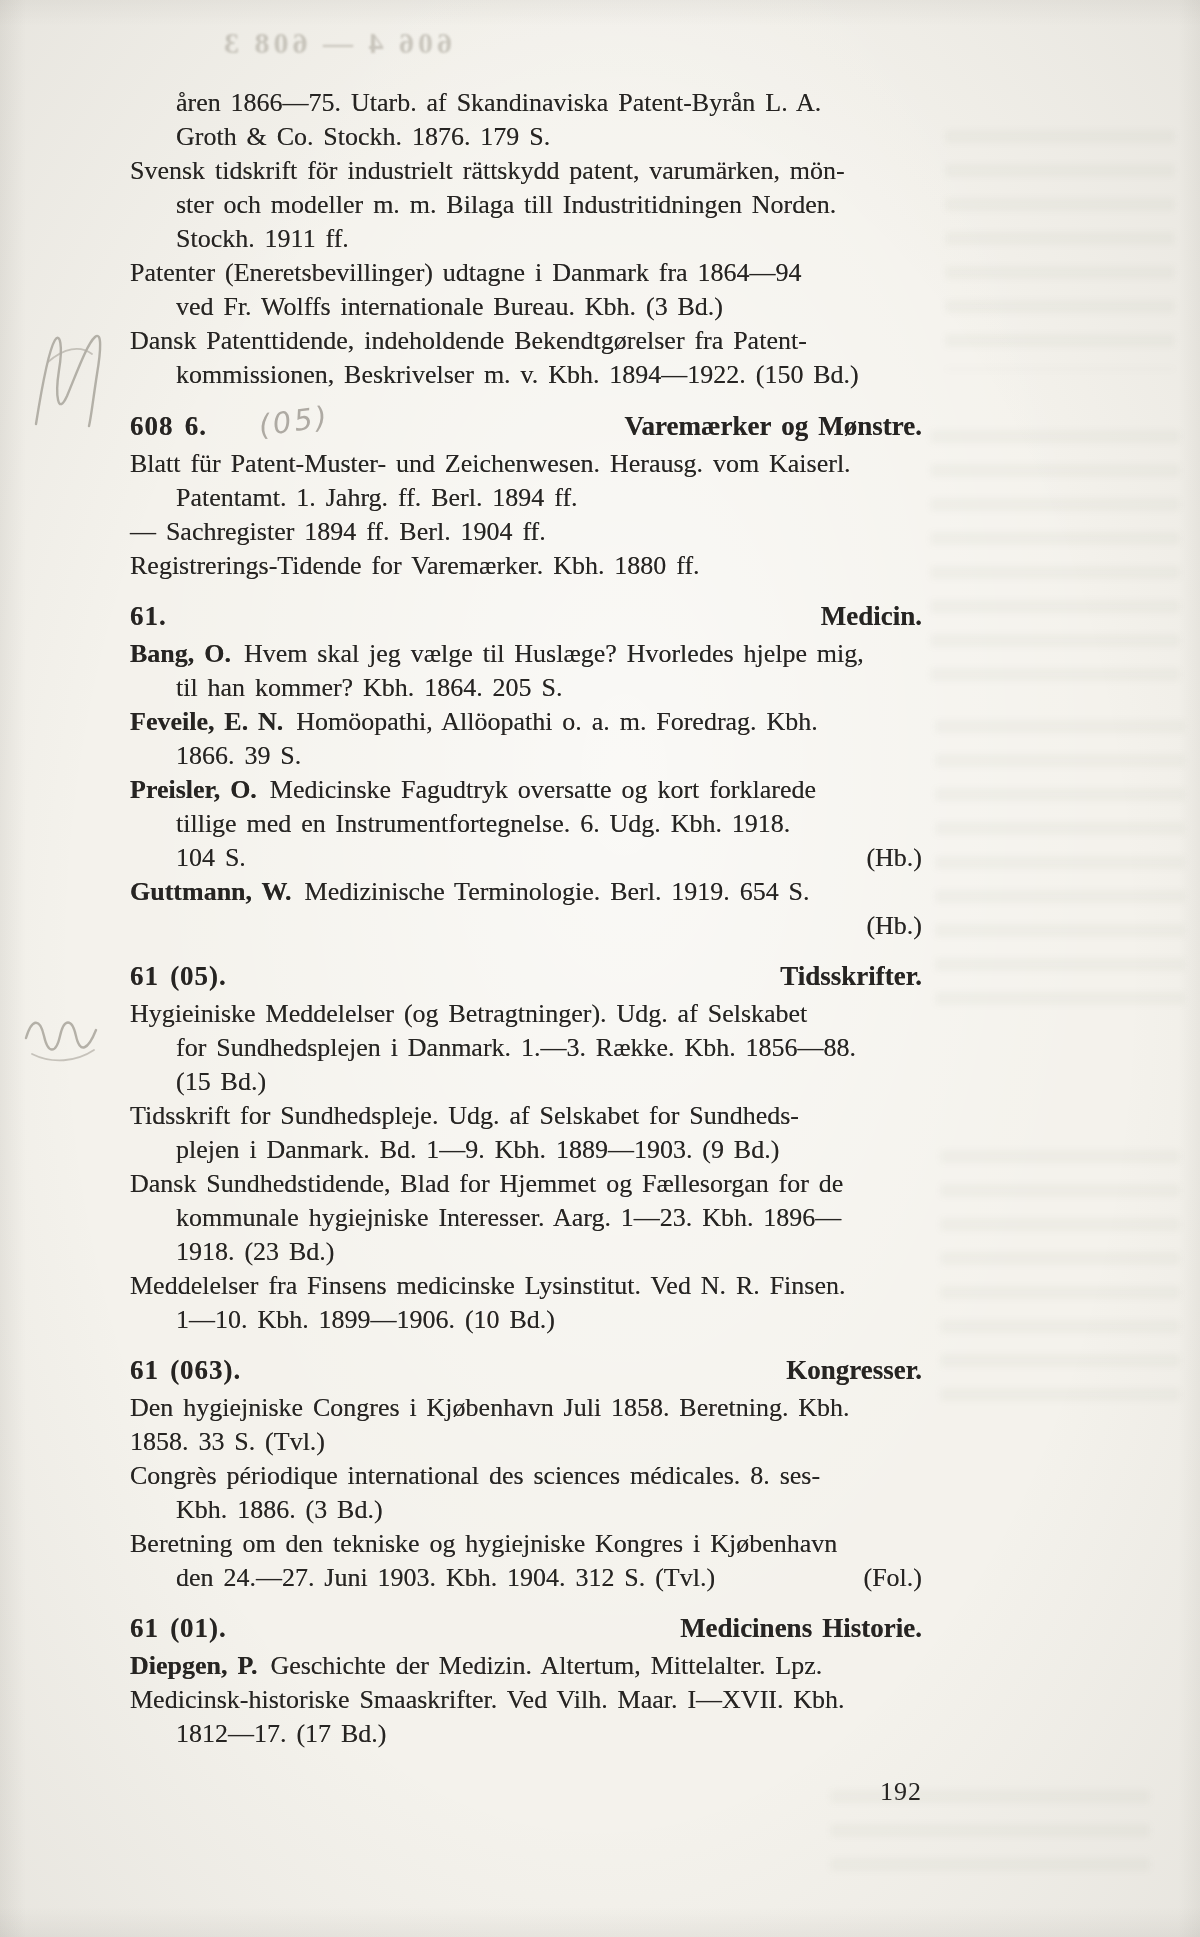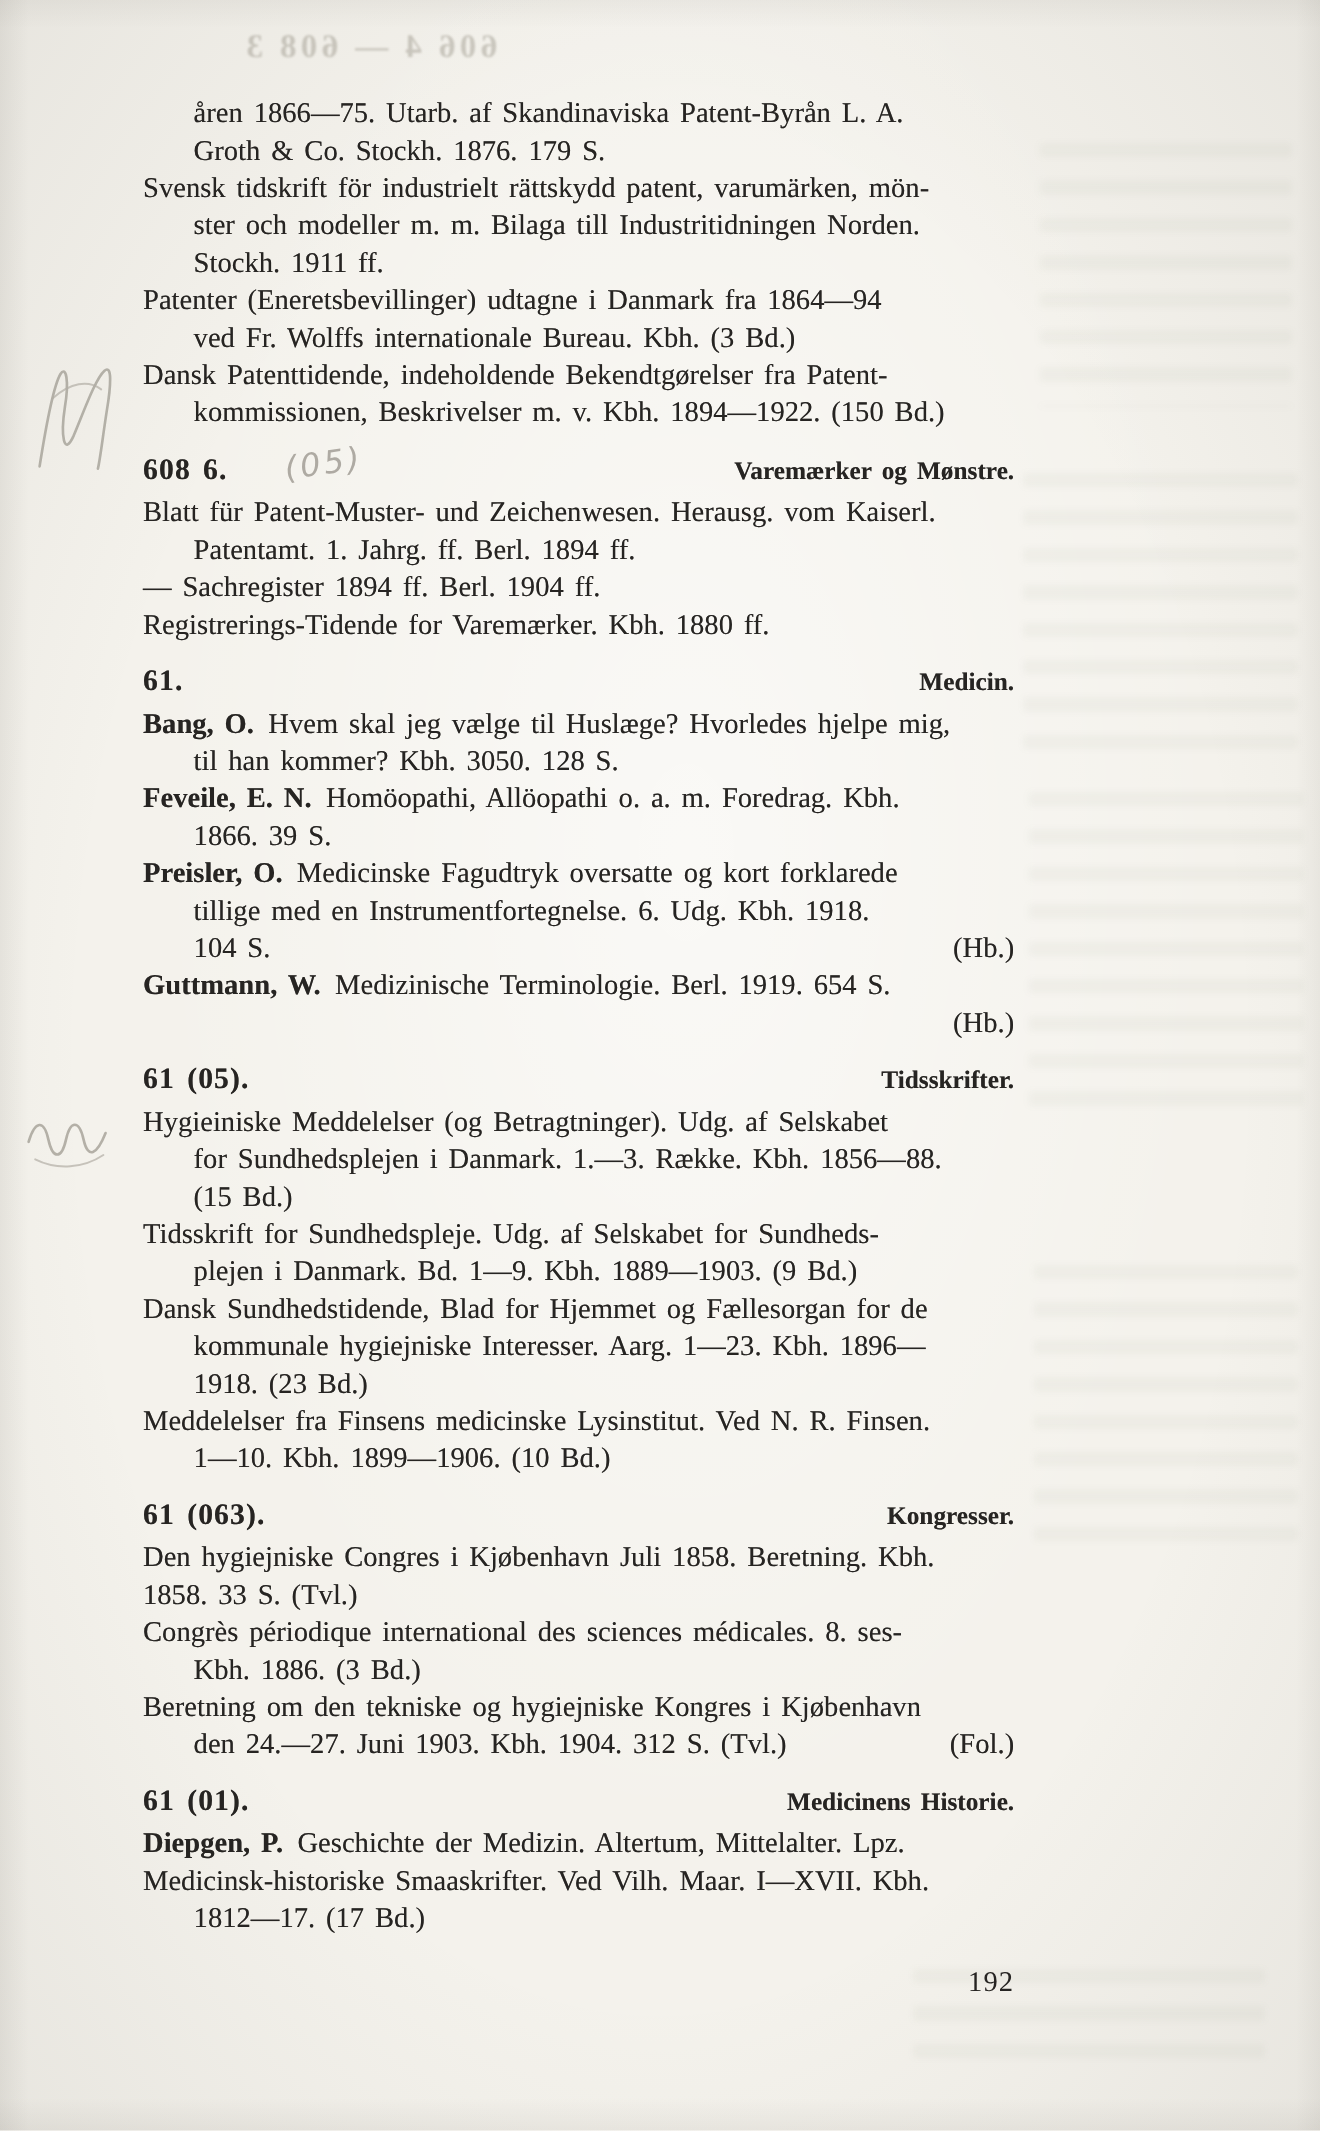--- a/index.html
+++ b/index.html
@@ -25,21 +25,21 @@
     line-height:34px;font-size:26px;
     word-spacing:0.13em;white-space:nowrap;
     text-shadow:0 0 0.5px rgba(40,38,35,0.55);
   }
   .row.i1{padding-left:46px;}
   .lead{font-weight:bold;margin-right:13px;}
   .lead:empty,.right:empty,.hand:empty{display:none;margin:0;}
   .right{margin-left:auto;padding-left:20px;}
   .heading{margin:16px 0 4px 0;gap:36px;}
   .heading .code{font-weight:bold;font-size:27px;letter-spacing:1px;}
-  .heading .title{margin-left:auto;font-weight:bold;font-size:23px;}
+  .heading .title{margin-left:auto;font-weight:bold;font-size:27px;}
   .hand{
     display:inline-block;color:#97928a;font-family:"DejaVu Sans",sans-serif;
     font-style:italic;font-size:29px;margin-left:16px;letter-spacing:3px;
     transform:rotate(-8deg) translateY(-4px);opacity:.75;text-shadow:none;font-weight:400;
   }
   .page-number{margin-top:26px;text-align:right;font-size:26px;letter-spacing:1px;}
   .bleedthrough{
     position:absolute;left:152px;top:26px;width:300px;
     font-size:30px;font-weight:bold;color:rgba(125,120,106,0.35);
     transform:scaleX(-1);filter:blur(1.2px);letter-spacing:4px;white-space:nowrap;
@@ -130,21 +130,21 @@
     <div class="row heading">
         <span class="code">61.</span>
         <span class="title">Medicin.</span>
       </div>
 
     <div class="row i0">
         <span class="lead">Bang, O.</span>
         <span class="txt">Hvem skal jeg vælge til Huslæge?  Hvorledes hjelpe mig,</span>
       </div>
     <div class="row i1">
-        <span class="txt">til han kommer?  Kbh. 3050.  128 S.</span>
+        <span class="txt">til han kommer?  Kbh. 1864.  205 S.</span>
       </div>
     <div class="row i0">
         <span class="lead">Feveile, E. N.</span>
         <span class="txt">Homöopathi, Allöopathi o. a. m.  Foredrag.  Kbh.</span>
       </div>
     <div class="row i1">
         <span class="txt">1866.  39 S.</span>
       </div>
     <div class="row i0">
         <span class="lead">Preisler, O.</span>

